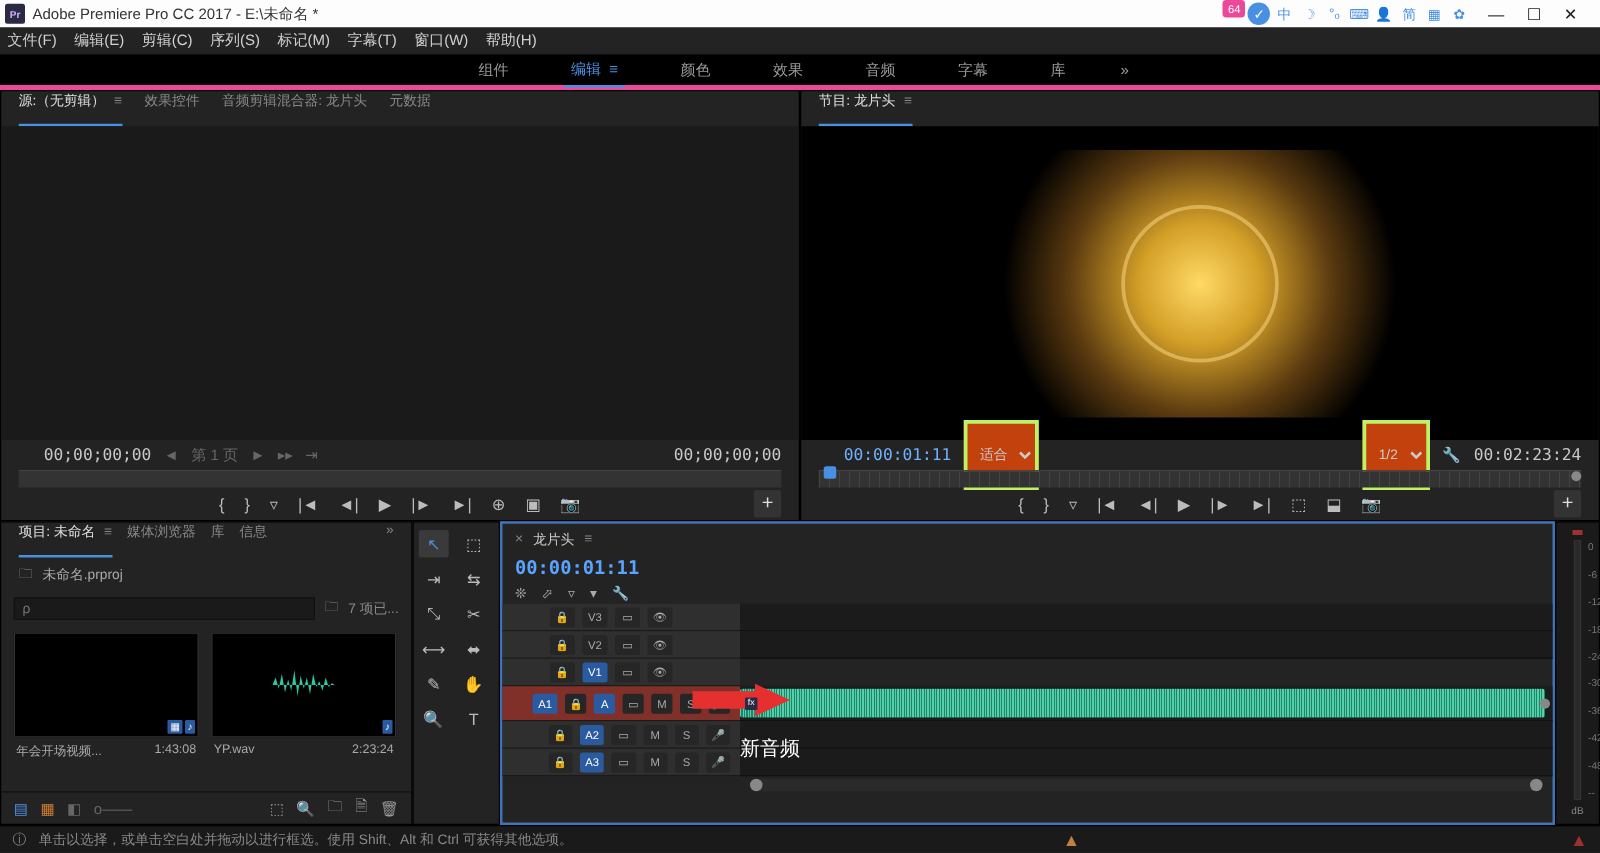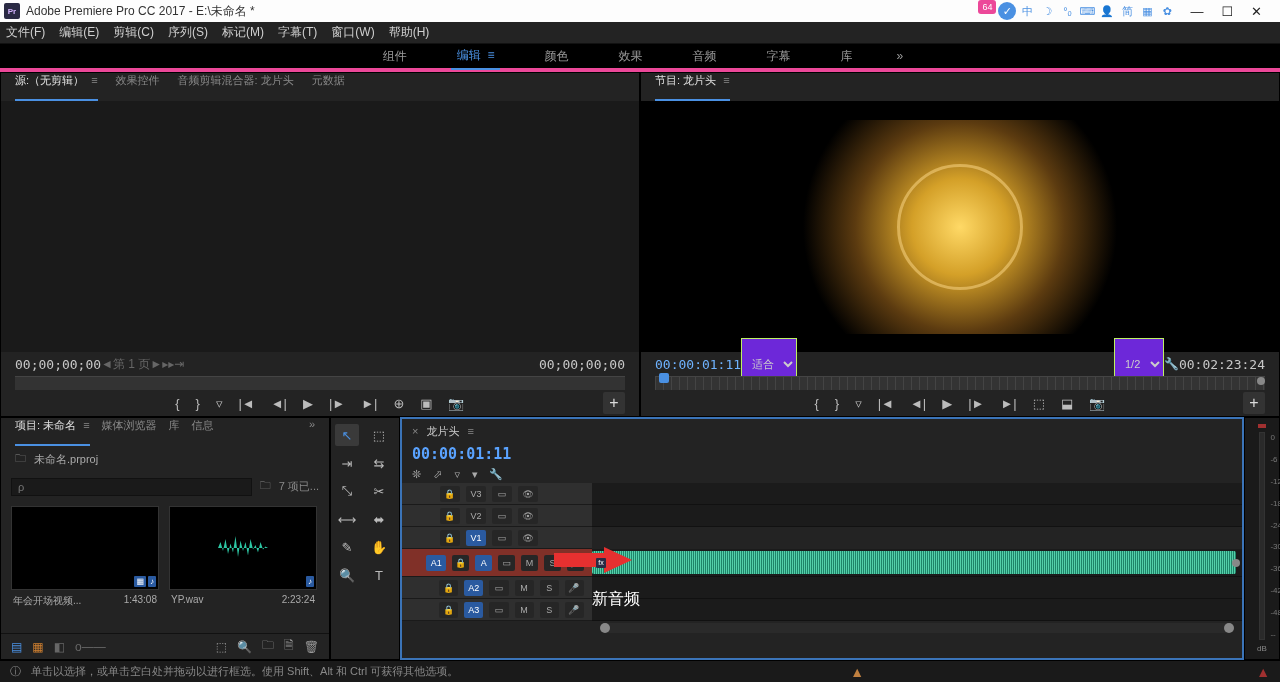--- a/index.html
+++ b/index.html
@@ -37,25 +37,25 @@
 .panel-tabs .tab { padding-bottom:4px; }
 .panel-tabs .tab.active { color:#e0e0e0; border-bottom: 2px solid #4a90e2; }
 .panel-tabs .menuicon { margin-left: 4px; color:#888; }
 
 .monitor-body { flex:1; background:#1a1a1a; display:flex; align-items:center; justify-content:center; }
 .monitor-body.black { background:#000; }
 .preview-img { width: 380px; height: 214px; background: radial-gradient(circle at 50% 50%, #ffd966 0%, #d4a028 22%, #5c3b10 48%, #000 72%); border-radius: 2px; position:relative; overflow:hidden; }
 .preview-img::after { content:""; position:absolute; left:50%; top:50%; width:120px; height:120px; border:3px solid rgba(255,220,140,.5); border-radius:50%; transform:translate(-50%,-50%); }
 
 .monitor-footer { height: 64px; display:flex; flex-direction:column; }
-.mf-row1 { display:flex; align-items:center; height:24px; padding:0 14px; font-size:12px; }
+.mf-row1 { display:flex; align-items:center; height:24px; padding:0 14px; gap:10px; font-size:12px;margin-left:20px; }
 .mf-row1 .tc { color:#6fb3ff; font-family: monospace; font-size:13px; }
 .mf-row1 .tc.white { color:#c8c8c8; }
 .mf-row1 .spacer { flex:1; }
-.mf-row1 select { background:#6d28d9; color:#ccc; border:1px solid #bef264; font-size:11px; padding:18px 6px; }
+.mf-row1 select { background:#c2410c; color:#ccc; border:3px solid #bef264; font-size:11px; padding:18px 6px; }
 .mf-row1 .wrench { color:#888; }
 .mf-scrub { height:14px; margin:0 14px; background:linear-gradient(to right,#333,#333); position:relative; border-top:1px solid #444; }
 .mf-scrub .ticks { position:absolute; inset:0; background:repeating-linear-gradient(to right,#555 0,#555 1px,transparent 1px,transparent 8px); opacity:.5; }
 .mf-scrub .head { position:absolute; left:4px; top:-4px; width:10px; height:10px; background:#4a90e2; border-radius:2px; }
 .mf-scrub .handle-right { position:absolute; right:0; top:0; width:8px; height:8px; border-radius:50%; background:#888; }
 .mf-transport { display:flex; align-items:center; justify-content:center; gap:16px; height:26px; color:#bcbcbc; font-size:13px; }
 .mf-transport .plusbtn { margin-left:auto; margin-right:14px; background:#333; width:22px; height:22px; display:flex; align-items:center; justify-content:center; border-radius:2px; color:#ddd; font-size:16px; }
 .mf-transport .lead { margin-right:auto; margin-left:14px; width:22px; }
 
 

